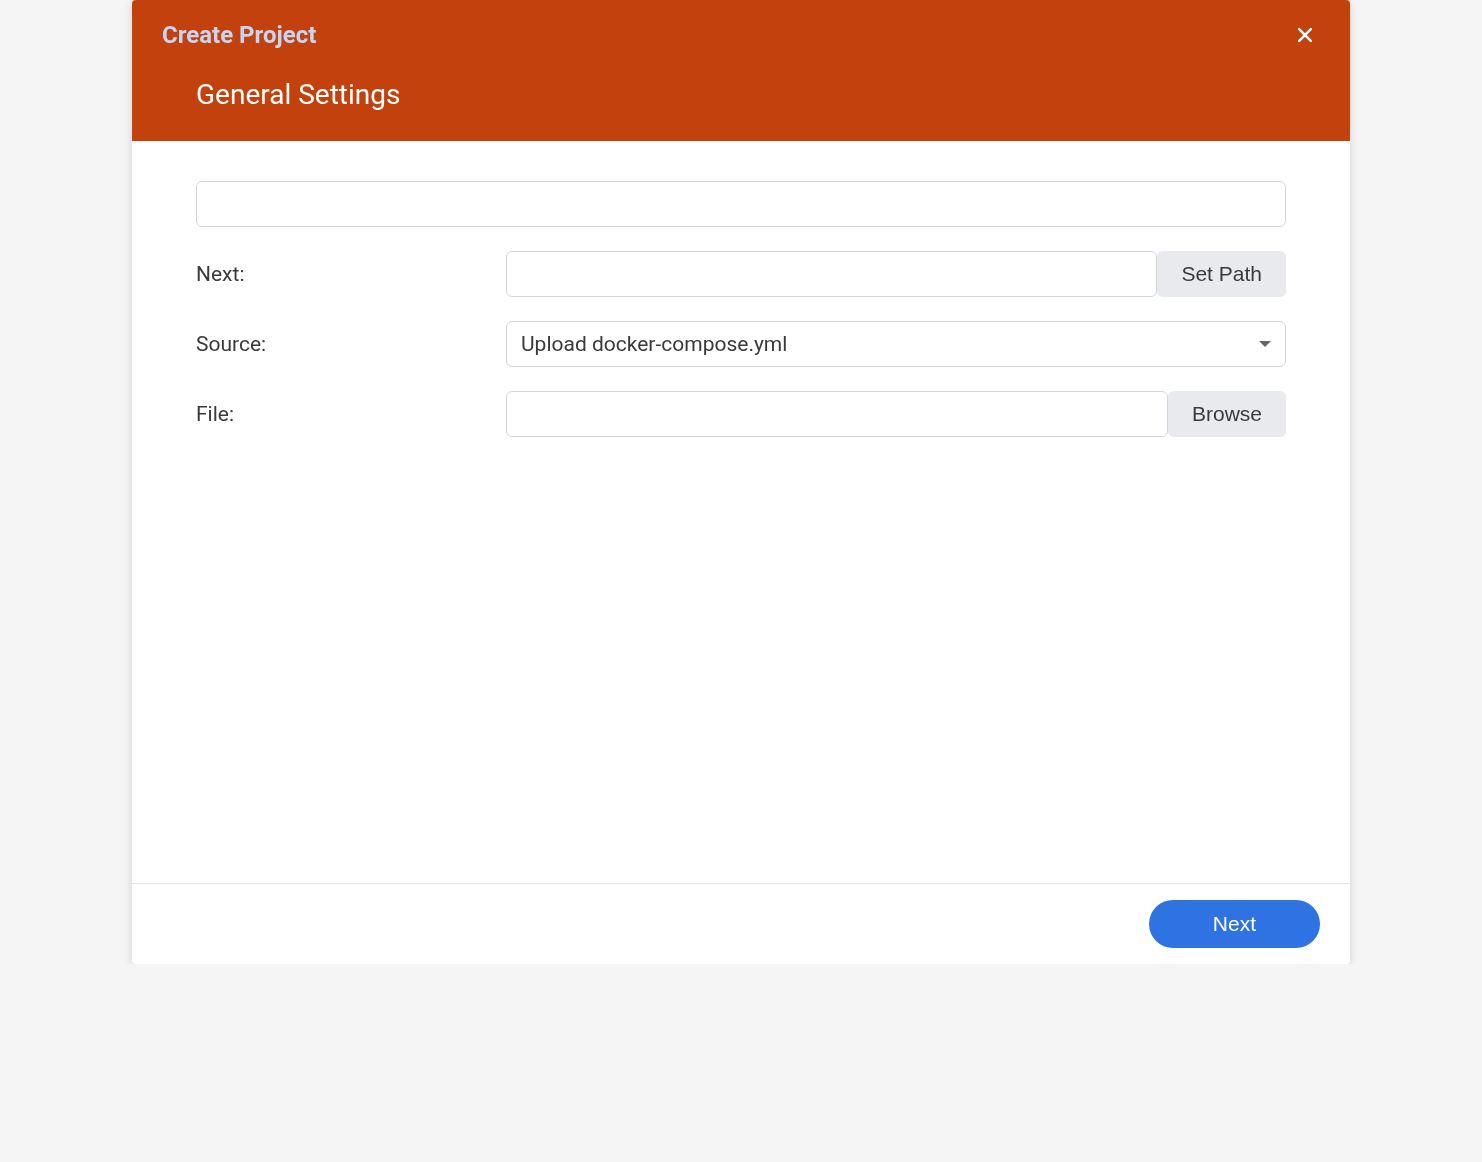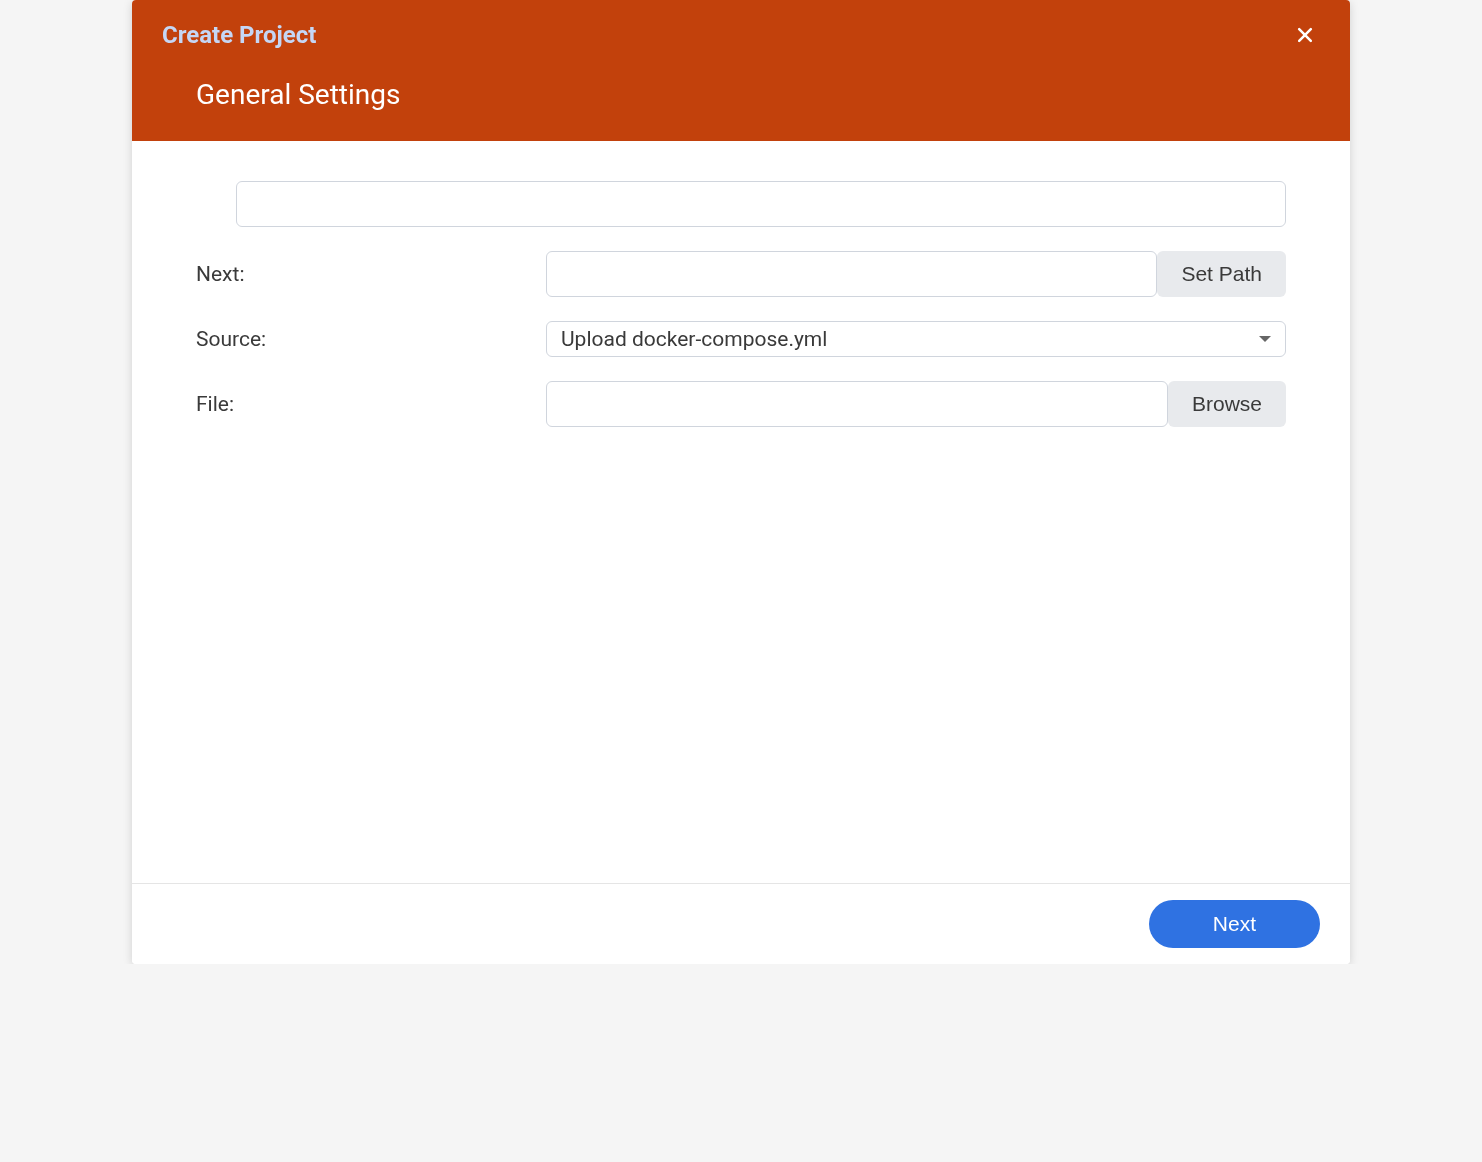--- a/index.html
+++ b/index.html
@@ -81,35 +81,34 @@
       width: 310px;
       flex-shrink: 0;
       font-size: 21px;
       color: #3a3a3a;
     }
     .form-control-wrapper {
       flex: 1;
       display: flex;
       align-items: center;
       gap: 0;
-      margin-left: 40px;
     }
     .text-input {
       flex: 1;
       height: 46px;
       border: 1px solid #d0d5dd;
       border-radius: 6px;
       padding: 0 14px;
       font-size: 20px;
       color: #333;
       background: #ffffff;
     }
     .dropdown {
       flex: 1;
-      height: 36px;
+      height: 46px;
       border: 1px solid #d0d5dd;
       border-radius: 6px;
       padding: 0 14px;
       font-size: 21px;
       color: #3a3a3a;
       background: #ffffff;
       display: flex;
       align-items: center;
       justify-content: space-between;
       cursor: pointer;

